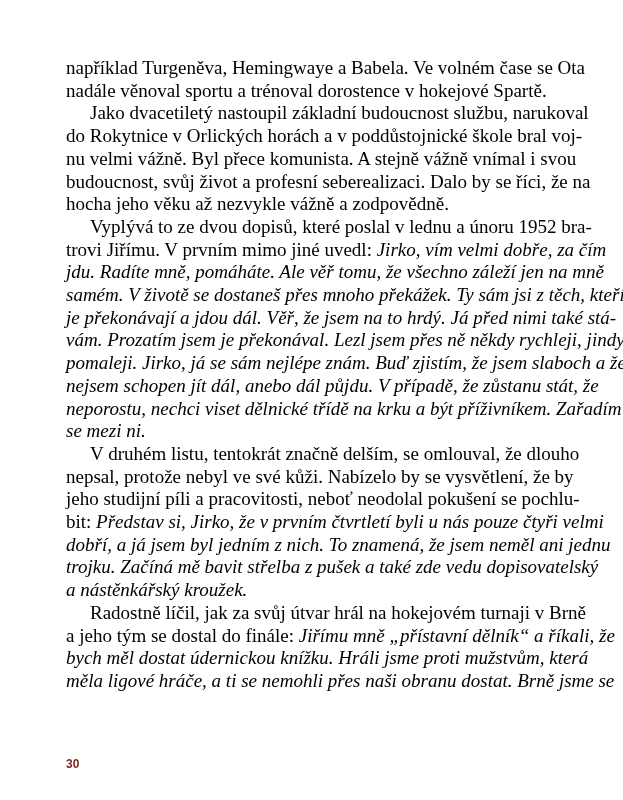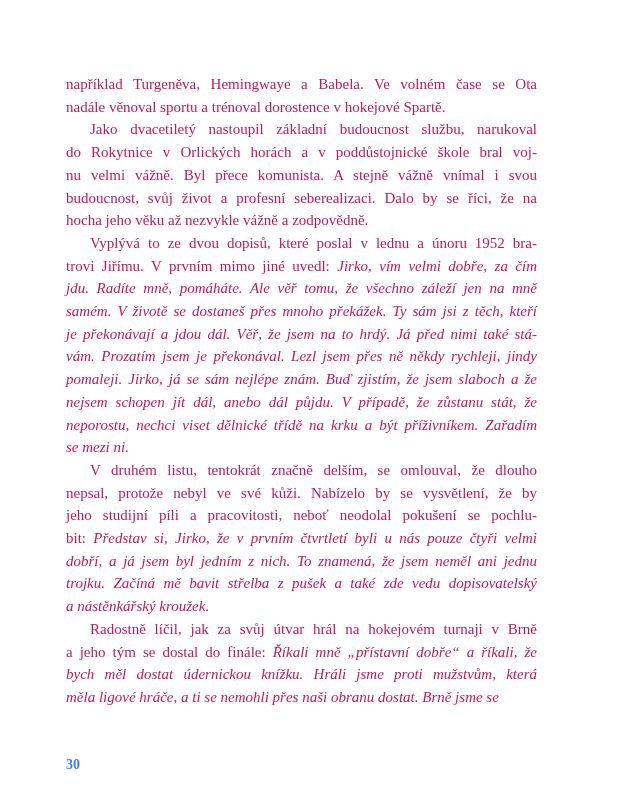--- a/index.html
+++ b/index.html
@@ -1,39 +1,39 @@
 <!DOCTYPE html>
 <html><head>
 <meta charset="utf-8">
 <style>
   html, body { margin: 0; padding: 0; background: #ffffff; }
   body { width: 623px; height: 800px; position: relative; overflow: hidden; }
   .page {
     position: absolute;
     left: 66px;
-    top: 73px;
+    top: 57px;
     width: 471px;
     font-family: "Liberation Serif", "DejaVu Serif", serif;
-    font-size: 15px;
+    font-size: 19px;
     line-height: 22.7px;
-    color: #be185d;
+    color: #000000;
     text-align: justify;
   }
   .line { display: block; white-space: nowrap; text-align: justify; text-align-last: justify; }
   .line.last { text-align-last: left; }
   .line.ind { padding-left: 24px; }
   em { }
   .folio {
     position: absolute;
     left: 66px;
     top: 757px;
-    font-family: Liberation Serif, serif;
+    font-family: Liberation Sans, sans-serif;
     font-weight: bold;
-    font-size: 14px;
-    color: #3b82f6;
+    font-size: 12px;
+    color: #7f1d1d;
   }
 </style>
 </head>
 <body>
 
 <div class="page" id="page-body">
     <div>
       <span class="line"><span>například Turgeněva, Hemingwaye a Babela. Ve volném čase se Ota</span></span>
       <span class="line last"><span>nadále věnoval sportu a trénoval dorostence v hokejové Spartě.</span></span>
     </div>
@@ -60,19 +60,19 @@
       <span class="line ind"><span>V druhém listu, tentokrát značně delším, se omlouval, že dlouho</span></span>
       <span class="line"><span>nepsal, protože nebyl ve své kůži. Nabízelo by se vysvětlení, že by</span></span>
       <span class="line"><span>jeho studijní píli a pracovitosti, neboť neodolal pokušení se pochlu-</span></span>
       <span class="line"><span>bit: </span><em>Představ si, Jirko, že v prvním čtvrtletí byli u nás pouze čtyři velmi</em></span>
       <span class="line"><em>dobří, a já jsem byl jedním z nich. To znamená, že jsem neměl ani jednu</em></span>
       <span class="line"><em>trojku. Začíná mě bavit střelba z pušek a také zde vedu dopisovatelský</em></span>
       <span class="line last"><em>a nástěnkářský kroužek.</em></span>
     </div>
     <div>
       <span class="line ind"><span>Radostně líčil, jak za svůj útvar hrál na hokejovém turnaji v Brně</span></span>
-      <span class="line"><span>a jeho tým se dostal do finále: </span><em>Říkali mně „přístavní dobře“ a říkali, že</em></span>
+      <span class="line"><span>a jeho tým se dostal do finále: </span><em>Jiřímu mně „přístavní dělník“ a říkali, že</em></span>
       <span class="line"><em>bych měl dostat údernickou knížku. Hráli jsme proti mužstvům, která</em></span>
       <span class="line last"><em>měla ligové hráče, a ti se nemohli přes naši obranu dostat. Brně jsme se</em></span>
     </div>
   </div>
 
 <div class="folio">30</div>
 
 </body></html>

